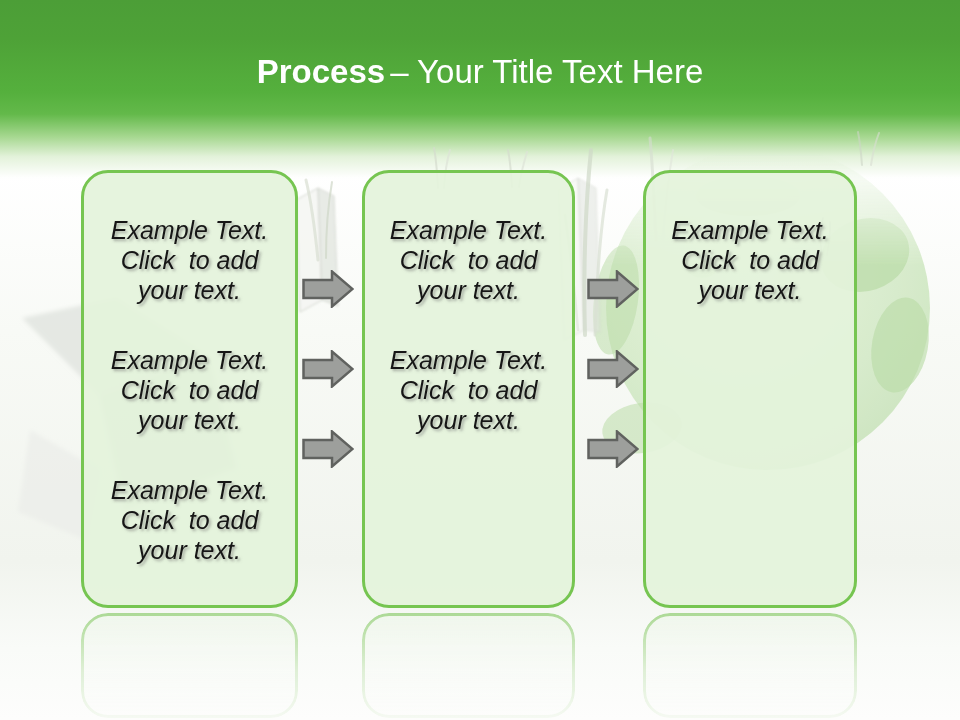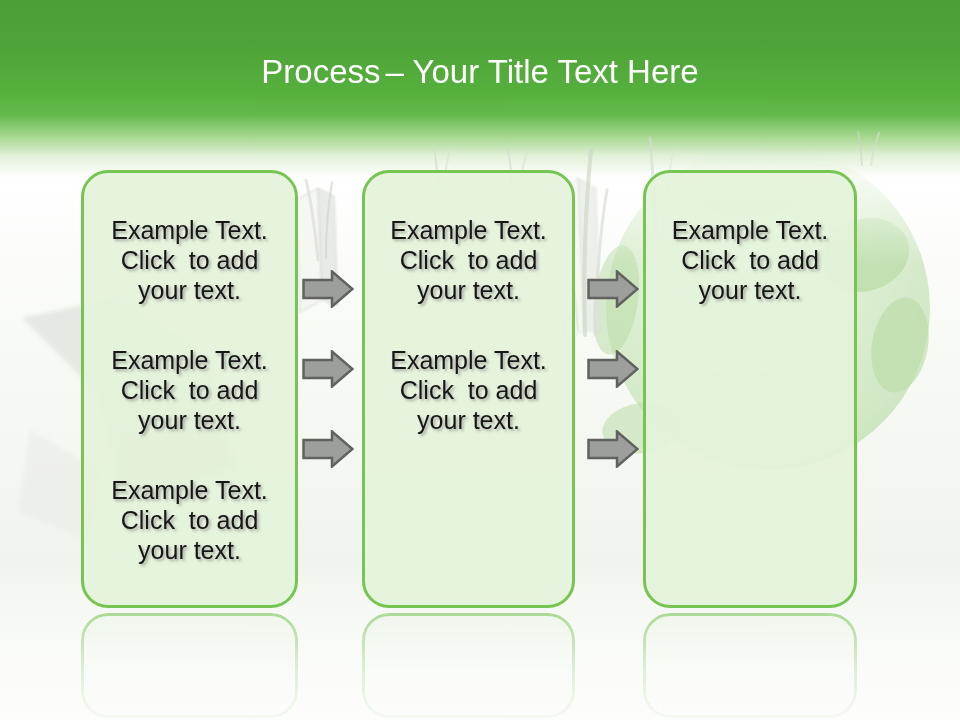--- a/index.html
+++ b/index.html
@@ -18,37 +18,37 @@
       var(--banner-green,#55b03d) 52%,
       #63b94a 64%,
       #a7d891 77%,
       #e3f2da 88%,
       rgba(255,255,255,0) 100%);
   }
   .title{
     position:absolute;left:0;top:52px;width:960px;text-align:center;
     color:var(--title-color,#ffffff);font-size:33px;line-height:40px;white-space:nowrap;
   }
-  .title .emph{font-weight:normal;}
+  .title .emph{font-weight:bold;}
   .title .rest{font-weight:normal;margin-left:5px;}
   
   .decor{position:absolute;left:0;top:0;width:960px;height:720px;pointer-events:none;}
   
   .pbox{
     position:absolute;top:170px;height:438px;box-sizing:border-box;
     border:3px solid var(--box-border,#76c551);border-radius:27px;
     background:rgba(228,243,219,0.92);
     padding-top:42px;
   }
   .pbox.b1{left:81px;width:217px;}
   .pbox.b2{left:362px;width:213px;}
   .pbox.b3{left:643px;width:214px;}
   .block{
     width:100%;text-align:center;white-space:pre-wrap;
-    font-size:25px;line-height:30px;
+    font-style:italic;font-size:25px;line-height:30px;
     color:var(--text-color,#161616);
     text-shadow:2px 2px 3px rgba(105,105,105,0.55);
     margin:0 0 40px 0;
   }
   
   .arrow{position:absolute;width:52px;height:38px;}
   .arrow polygon{fill:var(--arrow-fill,#9d9f9c);stroke:var(--arrow-stroke,#60625f);stroke-width:2.5;}
   .g1{left:302px;} .g2{left:587px;}
   .r1{top:270px;} .r2{top:350px;} .r3{top:430px;}
   

